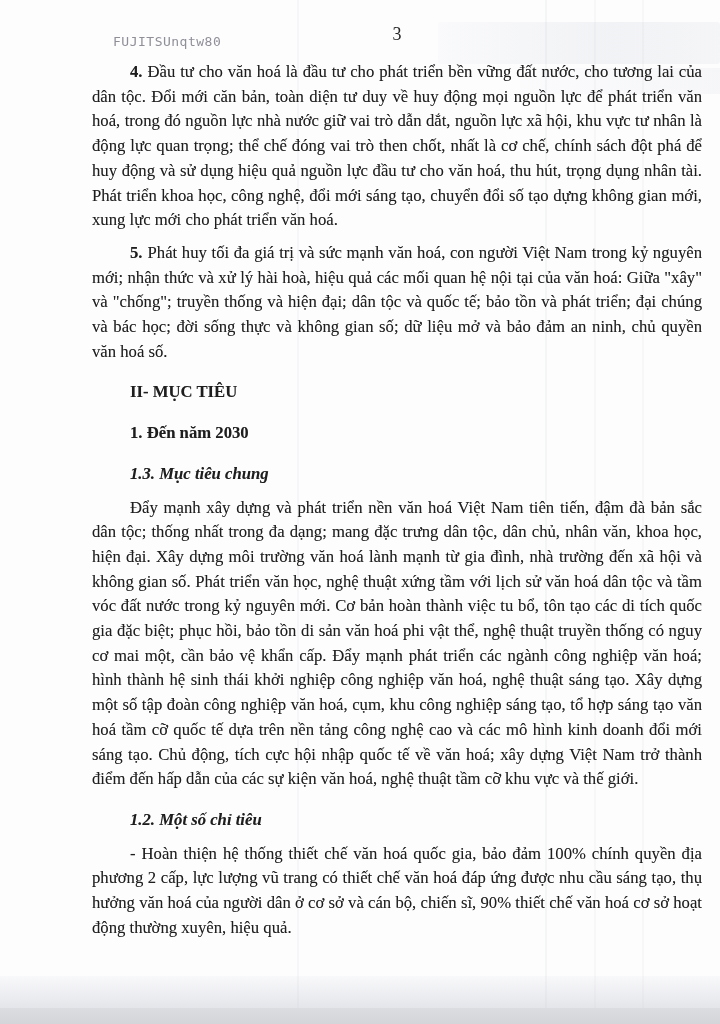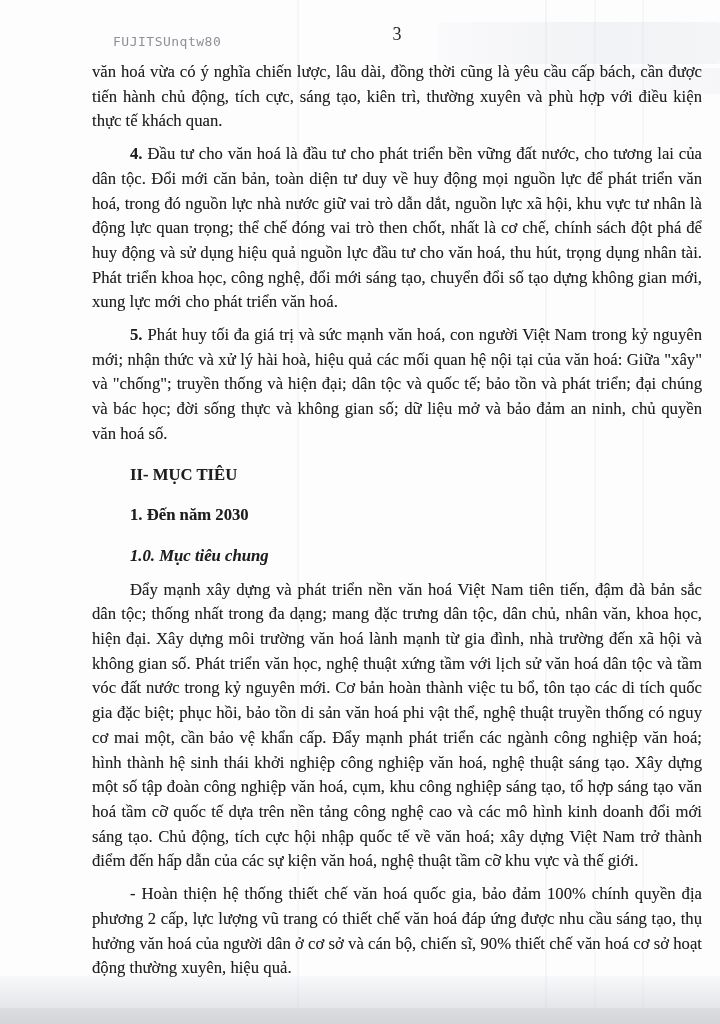--- a/index.html
+++ b/index.html
@@ -73,34 +73,34 @@
   <div class="streak s3"></div>
   <div class="streak s4"></div>
   <div class="ghost-top"></div>
   <div class="ghost-top2"></div>
 
   <span class="scan-label">FUJITSUnqtw80</span>
   <div class="page-number">3</div>
 
   <div class="content">
 
-    <p>văn hoá vừa có ý nghĩa chiến lược, lâu dài, đồng thời cũng là yêu cầu cấp bách, cần được tiến hành chủ động, tích cực, sáng tạo, kiên trì, thường xuyên và phù hợp với điều kiện thực tế khách quan.</p>
 
     <p class="par-indent"><span class="lead-num">4.</span><span>Đầu tư cho văn hoá là đầu tư cho phát triển bền vững đất nước, cho tương lai của dân tộc. Đổi mới căn bản, toàn diện tư duy về huy động mọi nguồn lực để phát triển văn hoá, trong đó nguồn lực nhà nước giữ vai trò dẫn dắt, nguồn lực xã hội, khu vực tư nhân là động lực quan trọng; thể chế đóng vai trò then chốt, nhất là cơ chế, chính sách đột phá để huy động và sử dụng hiệu quả nguồn lực đầu tư cho văn hoá, thu hút, trọng dụng nhân tài. Phát triển khoa học, công nghệ, đổi mới sáng tạo, chuyển đổi số tạo dựng không gian mới, xung lực mới cho phát triển văn hoá.</span></p>
 
     <p class="par-indent"><span class="lead-num">5.</span><span>Phát huy tối đa giá trị và sức mạnh văn hoá, con người Việt Nam trong kỷ nguyên mới; nhận thức và xử lý hài hoà, hiệu quả các mối quan hệ nội tại của văn hoá: Giữa "xây" và "chống"; truyền thống và hiện đại; dân tộc và quốc tế; bảo tồn và phát triển; đại chúng và bác học; đời sống thực và không gian số; dữ liệu mở và bảo đảm an ninh, chủ quyền văn hoá số.</span></p>
 
     <div class="heading">II- MỤC TIÊU</div>
 
     <div class="heading">1. Đến năm 2030</div>
 
-    <div class="heading heading-italic">1.0. Mục tiêu chung</div>
+    <div class="heading heading-italic">1.3. Mục tiêu chung</div>
 
     <p class="par-indent">Đẩy mạnh xây dựng và phát triển nền văn hoá Việt Nam tiên tiến, đậm đà bản sắc dân tộc; thống nhất trong đa dạng; mang đặc trưng dân tộc, dân chủ, nhân văn, khoa học, hiện đại. Xây dựng môi trường văn hoá lành mạnh từ gia đình, nhà trường đến xã hội và không gian số. Phát triển văn học, nghệ thuật xứng tầm với lịch sử văn hoá dân tộc và tầm vóc đất nước trong kỷ nguyên mới. Cơ bản hoàn thành việc tu bổ, tôn tạo các di tích quốc gia đặc biệt; phục hồi, bảo tồn di sản văn hoá phi vật thể, nghệ thuật truyền thống có nguy cơ mai một, cần bảo vệ khẩn cấp. Đẩy mạnh phát triển các ngành công nghiệp văn hoá; hình thành hệ sinh thái khởi nghiệp công nghiệp văn hoá, nghệ thuật sáng tạo. Xây dựng một số tập đoàn công nghiệp văn hoá, cụm, khu công nghiệp sáng tạo, tổ hợp sáng tạo văn hoá tầm cỡ quốc tế dựa trên nền tảng công nghệ cao và các mô hình kinh doanh đổi mới sáng tạo. Chủ động, tích cực hội nhập quốc tế về văn hoá; xây dựng Việt Nam trở thành điểm đến hấp dẫn của các sự kiện văn hoá, nghệ thuật tầm cỡ khu vực và thế giới.</p>
 
+    <div class="heading heading-italic">1.2. Một số chỉ tiêu</div>
 
     <p class="par-indent">- Hoàn thiện hệ thống thiết chế văn hoá quốc gia, bảo đảm 100% chính quyền địa phương 2 cấp, lực lượng vũ trang có thiết chế văn hoá đáp ứng được nhu cầu sáng tạo, thụ hưởng văn hoá của người dân ở cơ sở và cán bộ, chiến sĩ, 90% thiết chế văn hoá cơ sở hoạt động thường xuyên, hiệu quả.</p>
 
   </div>
 
   <div class="bottom-band"></div>
   <div class="bottom-edge"></div>
 
 </div>
 

